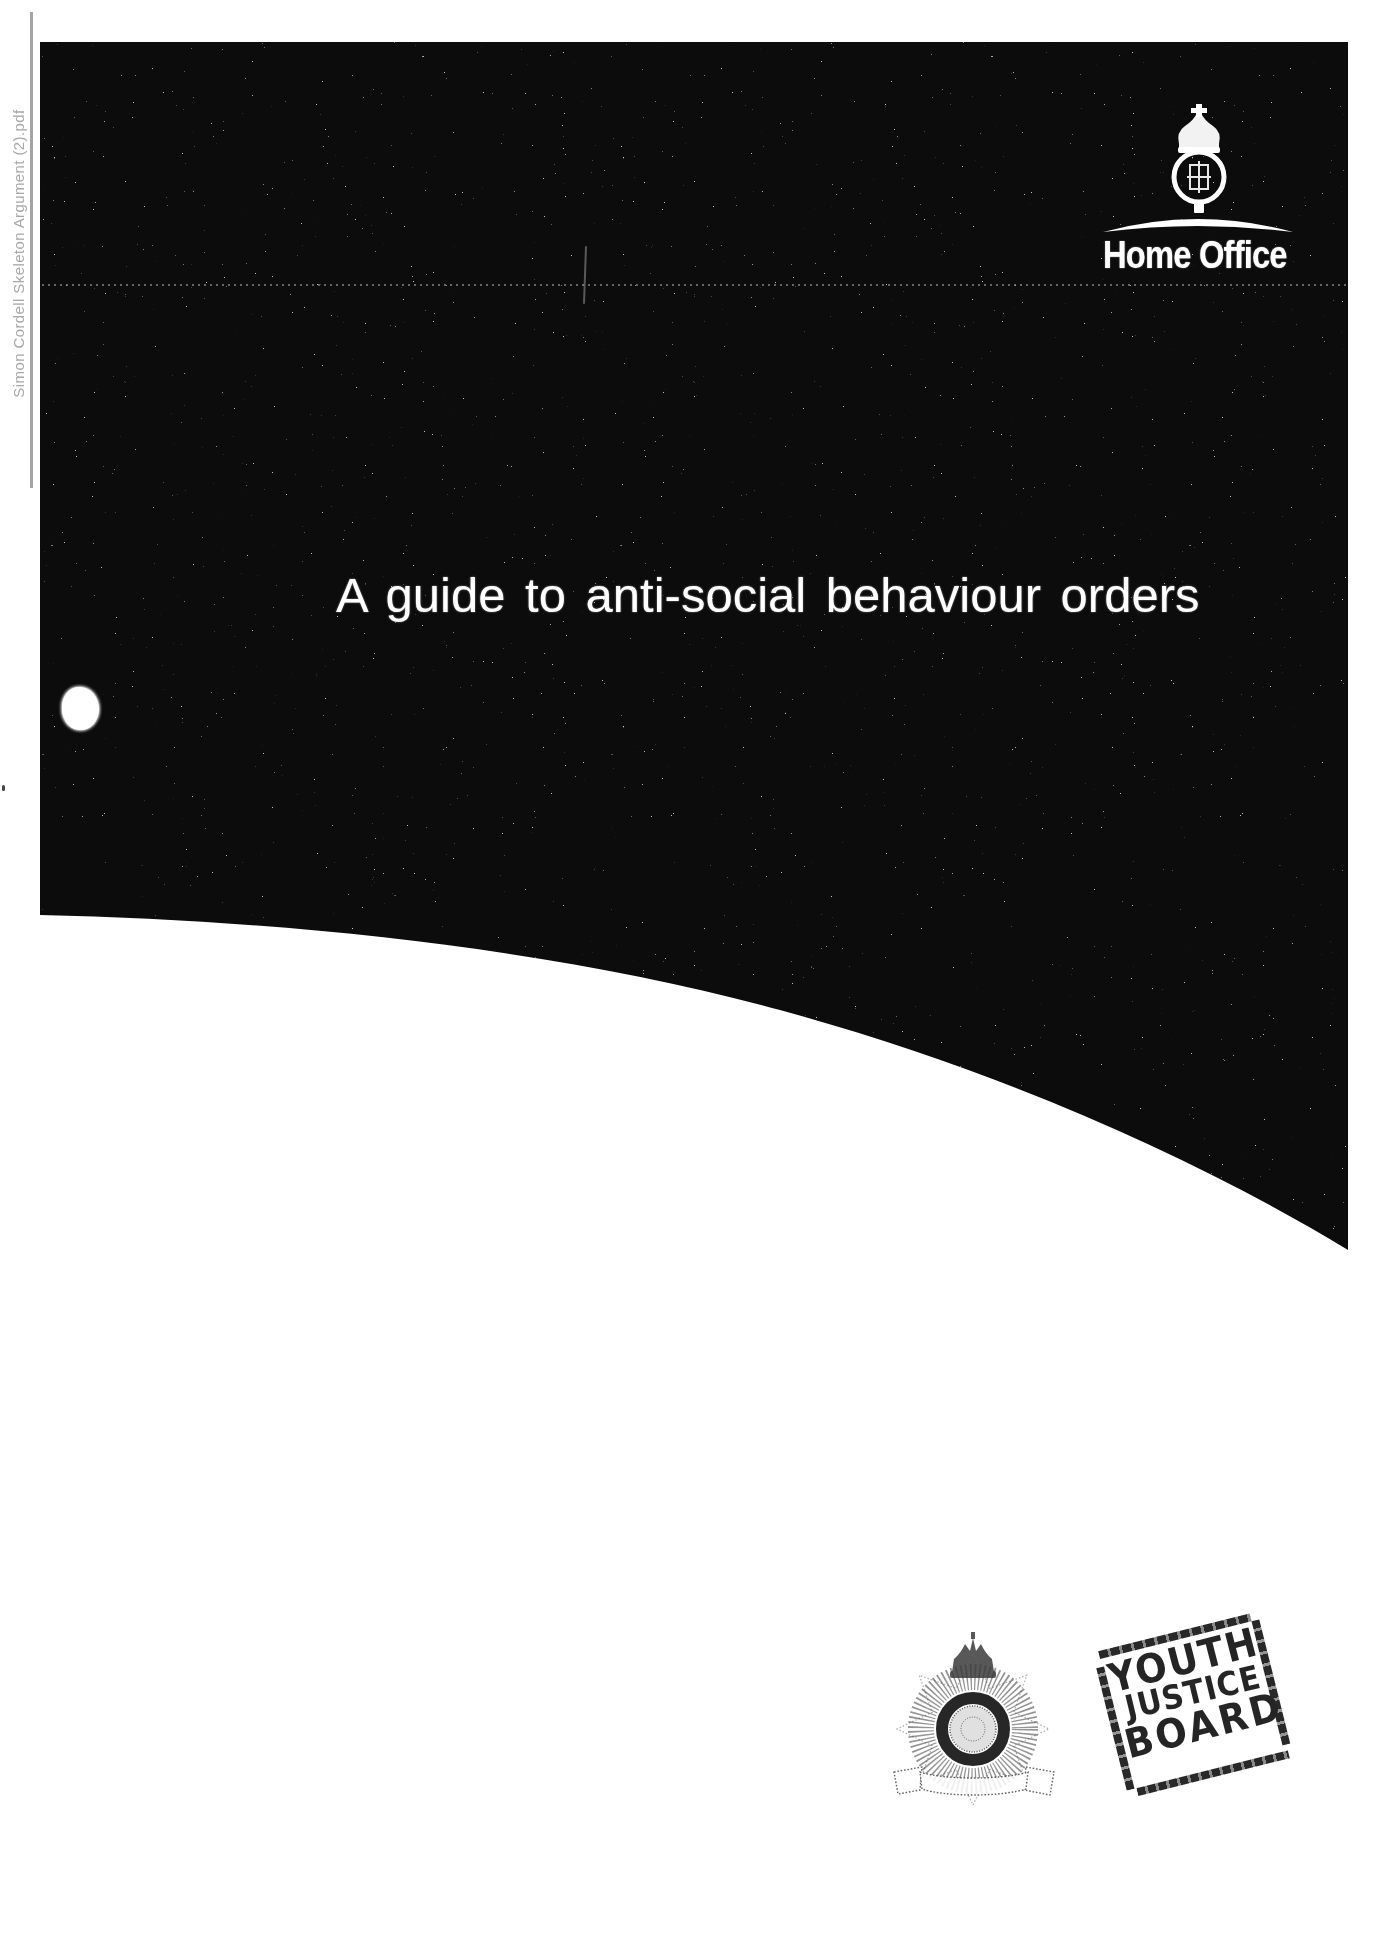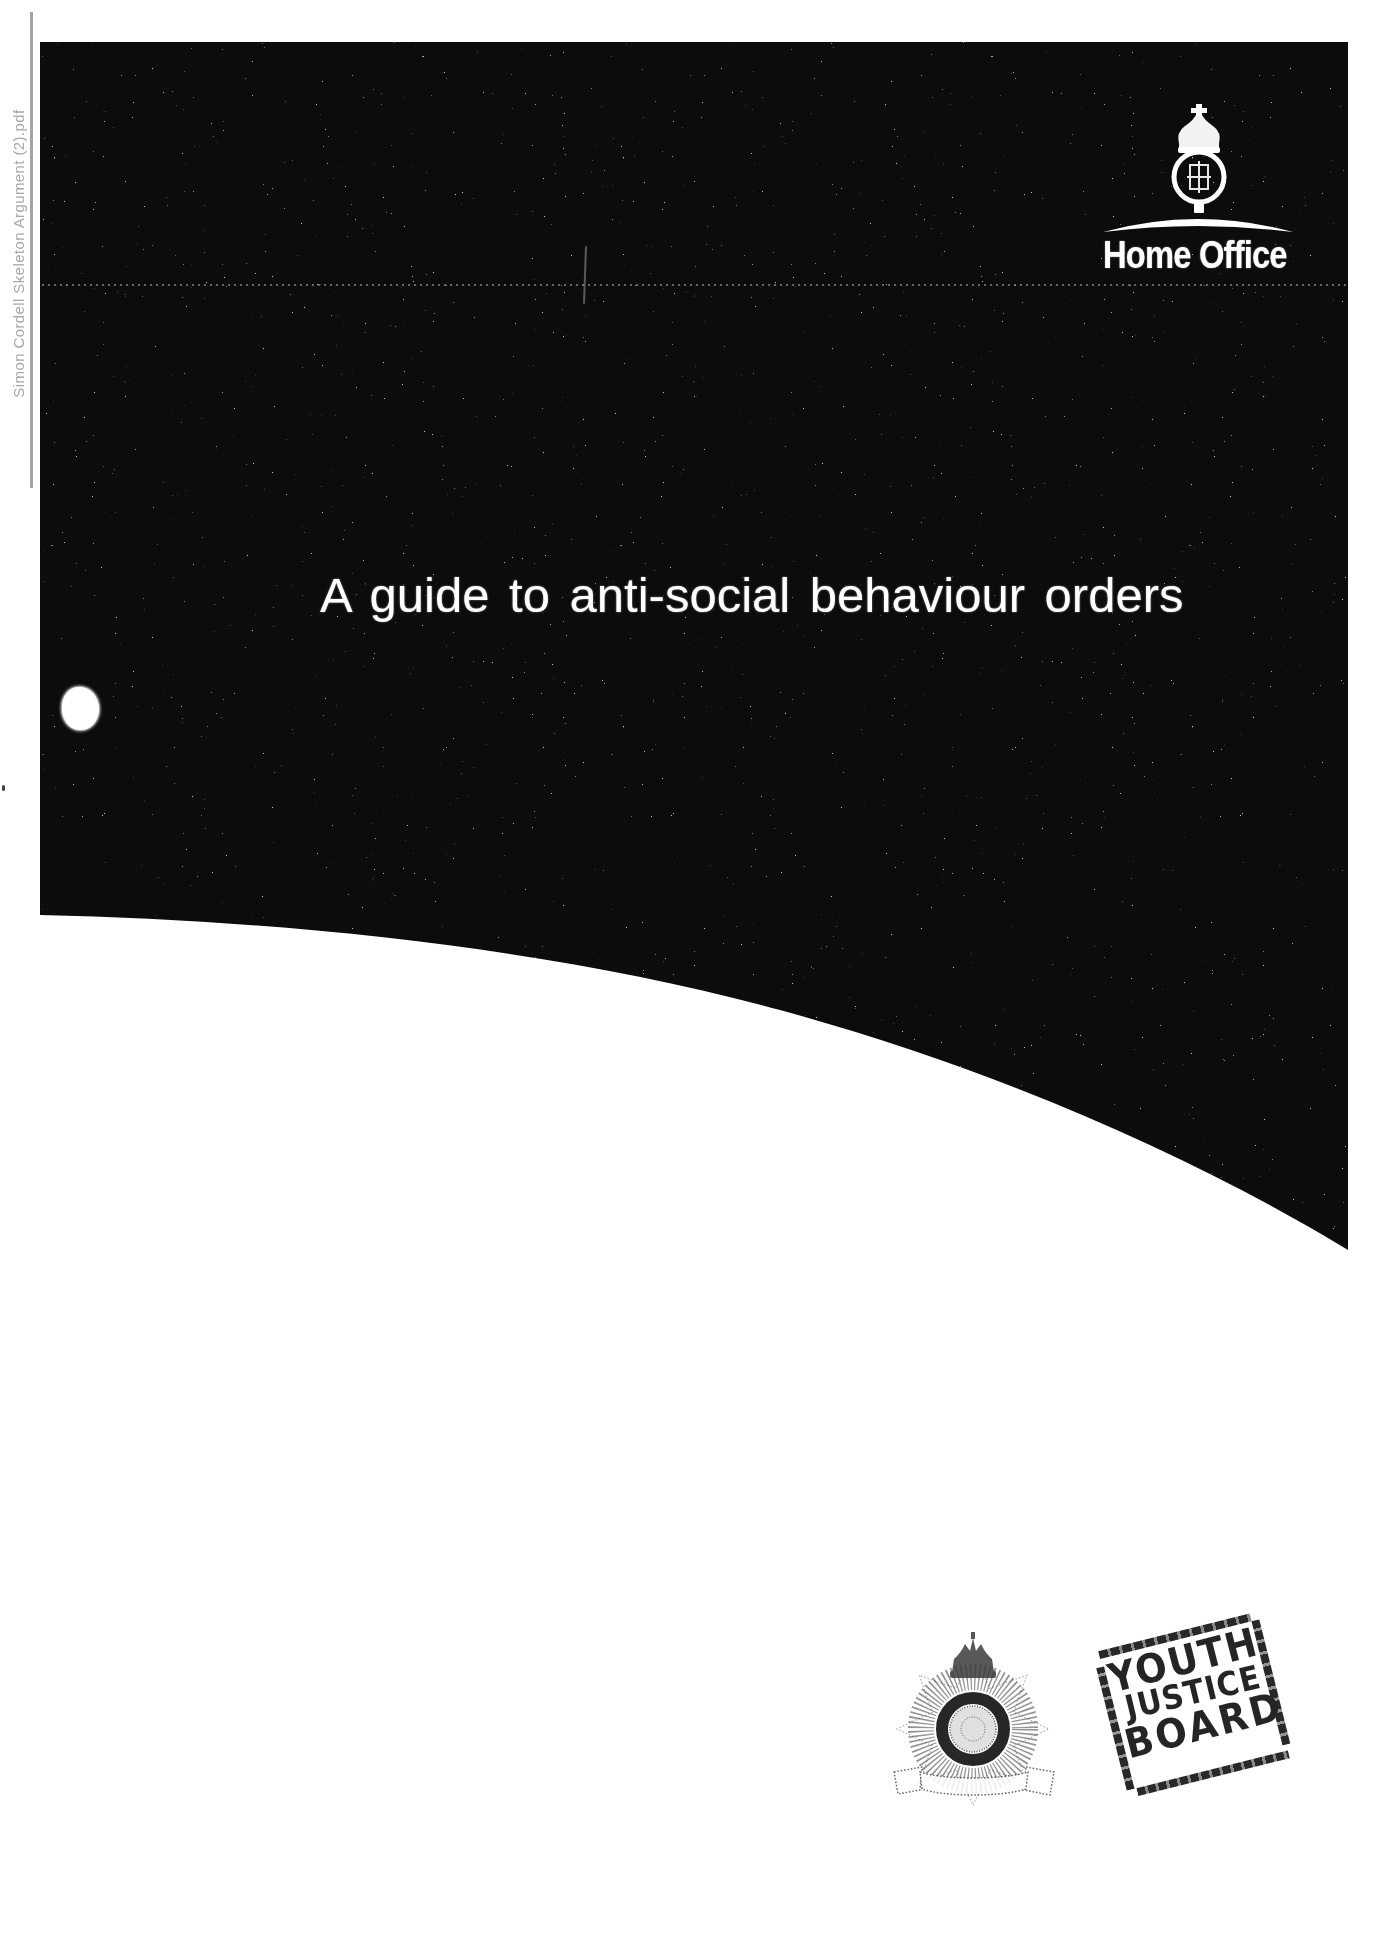--- a/index.html
+++ b/index.html
@@ -70,21 +70,21 @@
     letter-spacing:-1px;
     color:#ffffff;
     transform:scaleX(.84);
     transform-origin:left top;
     white-space:nowrap;
     text-shadow:0 0 1.5px rgba(255,255,255,.7);
   }
   
   .cover-title{
     position:absolute;
-    left:320px; top:571px;
+    left:336px; top:571px;
     font-size:49px;
     line-height:1;
     color:#ffffff;
     letter-spacing:0;
     word-spacing:6px;
     white-space:nowrap;
     text-shadow:0 0 2px rgba(255,255,255,.55);
   }
   
   .police-crest{position:absolute; left:888px; top:1626px;}

